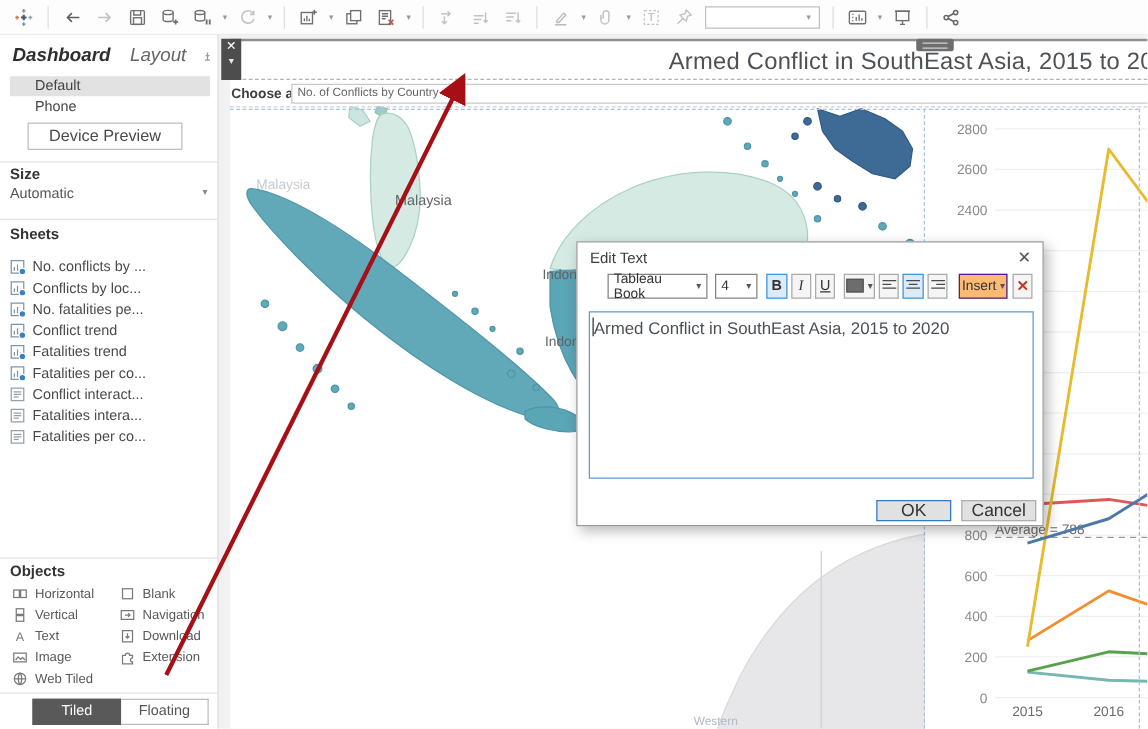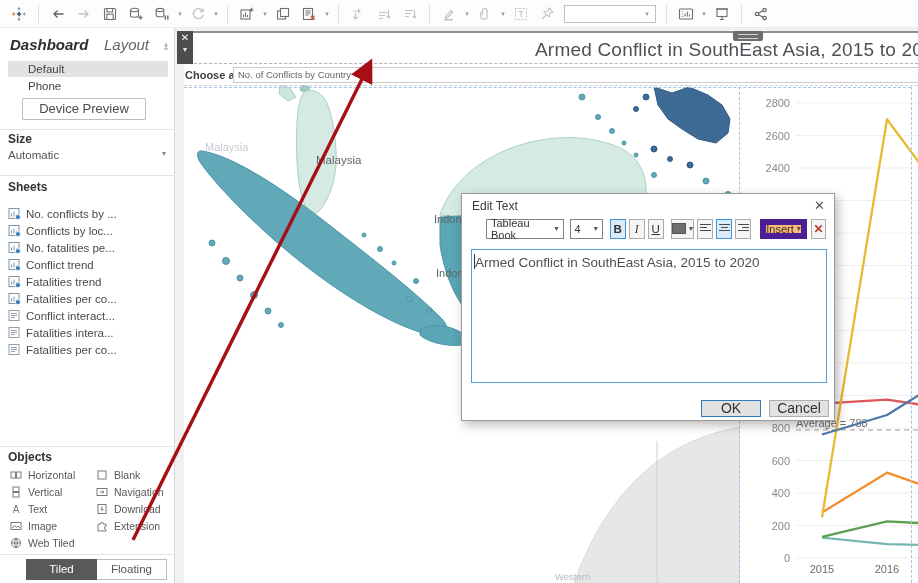--- a/index.html
+++ b/index.html
@@ -94,21 +94,21 @@
     display:flex; align-items:center; justify-content:center; font-size:11.5px;
     color:#333; margin-left:3px; }
   .tbn.on { border-color:#3a96dd; background:#dcebf7; }
   #dlg-bold { margin-left:7px; font-weight:bold; }
   #dlg-italic { font-style:italic; font-family:"Liberation Serif", serif; }
   #dlg-underline { text-decoration:underline; }
   #dlg-color { width:30px; margin-left:7px; }
   #dlg-color .sw { width:14px; height:11px; background:#6d6d6d; border:1px solid #555; }
   #dlg-color .c { font-size:8px; color:#555; margin-left:3px; }
   .aln { margin-left:3px; }
-  #dlg-insert { width:48px; height:20px; margin-left:9px; border:6px solid #4c1d95;
+  #dlg-insert { width:48px; height:20px; margin-left:9px; border:1px solid #4c1d95;
     background:#fdba74; font-size:11px; color:#333; display:flex; align-items:center;
     justify-content:center;text-align:right; }
   #dlg-insert .c { font-size:8px; margin-left:3px; color:#555; }
   #dlg-redx { width:19px; height:20px; margin-left:4px; border:1px solid #ababab;
     background:#f5f5f5; color:#c0392b; font-size:12px; font-weight:bold;
     display:flex; align-items:center; justify-content:center; }
   #dlg-text { position:absolute; left:9px; top:55px; width:356px; height:134px;
     border:1px solid #5b9bd5; background:#fff; font-size:13.5px; color:#4b5055;
     padding:4px 2px; }
   #dlg-text .caret-bar { display:inline-block; width:1px; height:15px;

